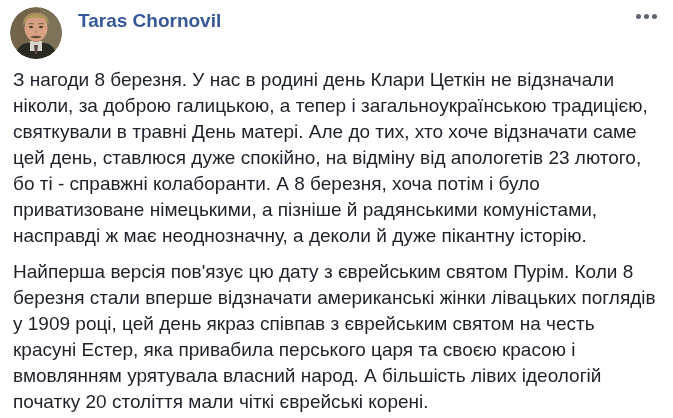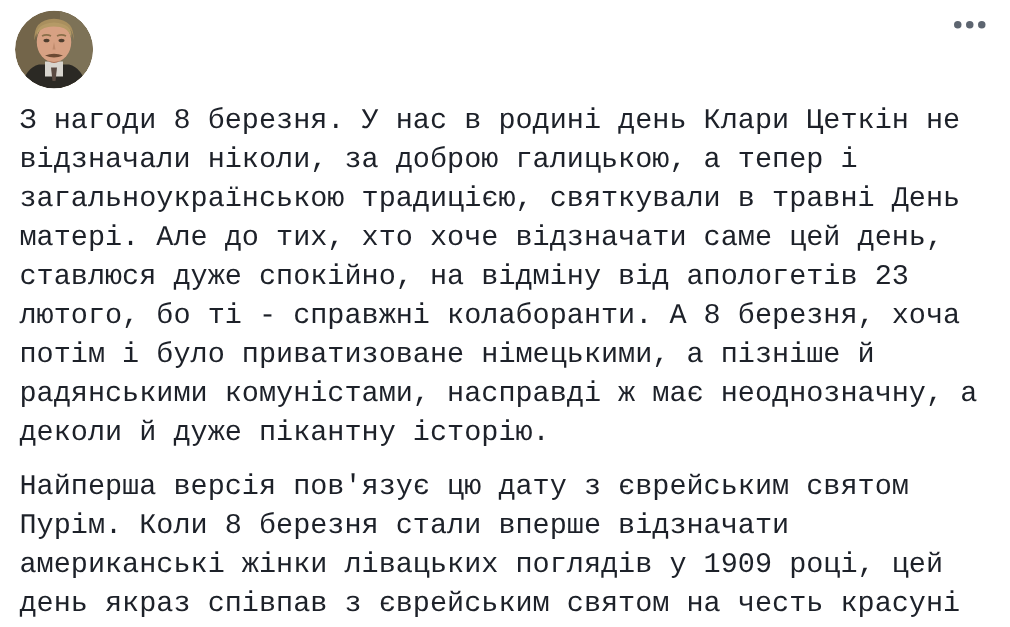--- a/index.html
+++ b/index.html
@@ -66,21 +66,21 @@
     width: 5px; height: 5px;
     border-radius: 50%;
     background: #5d6570;
   }
   .post-body {
     padding: 8px 12px 0 13px;
     color: #1d2129;
     font-size: 19px;
     line-height: 26px;
   }
-  .post-body p { margin-bottom: 10px; font-family: Liberation Mono, monospace; }
+  .post-body p { margin-bottom: 10px; }
 </style>
 </head>
 <body>
 
 <div class="post">
 
   <div class="post-header">
 
     <div class="avatar">
       <svg viewBox="0 0 52 52" xmlns="http://www.w3.org/2000/svg">
@@ -103,20 +103,21 @@
           <path d="M18 17 Q21 15.6 24 17" stroke="#8a6f4a" stroke-width="1.2" fill="none"></path>
           <path d="M28 17 Q31 15.6 34 17" stroke="#8a6f4a" stroke-width="1.2" fill="none"></path>
           <path d="M26 21 L25 26 L27 26 Z" fill="#c08b6d"></path>
           <path d="M20 30 Q26 27.5 32 30 Q26 32.5 20 30 Z" fill="#6b4a33"></path>
           <path d="M22 33.5 Q26 35 30 33.5 Q26 36.5 22 33.5 Z" fill="#a96f55"></path>
         </g>
       </svg>
     </div>
 
     <div class="header-text">
+      <a class="author-name">Taras Chornovil</a>
     </div>
 
     <button class="options-btn" aria-label="Options">
       <span class="dot"></span>
       <span class="dot"></span>
       <span class="dot"></span>
     </button>
 
   </div>
 

